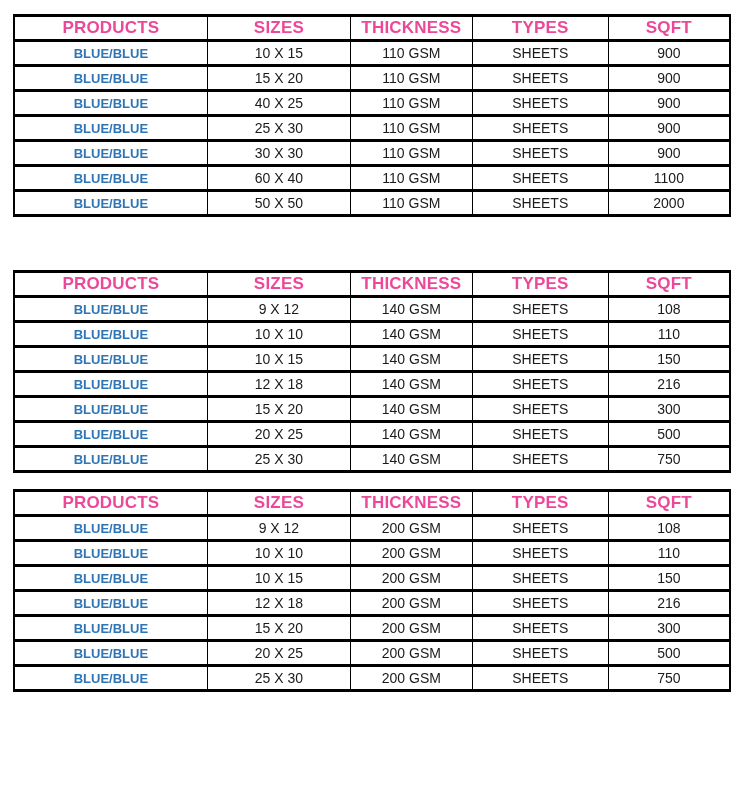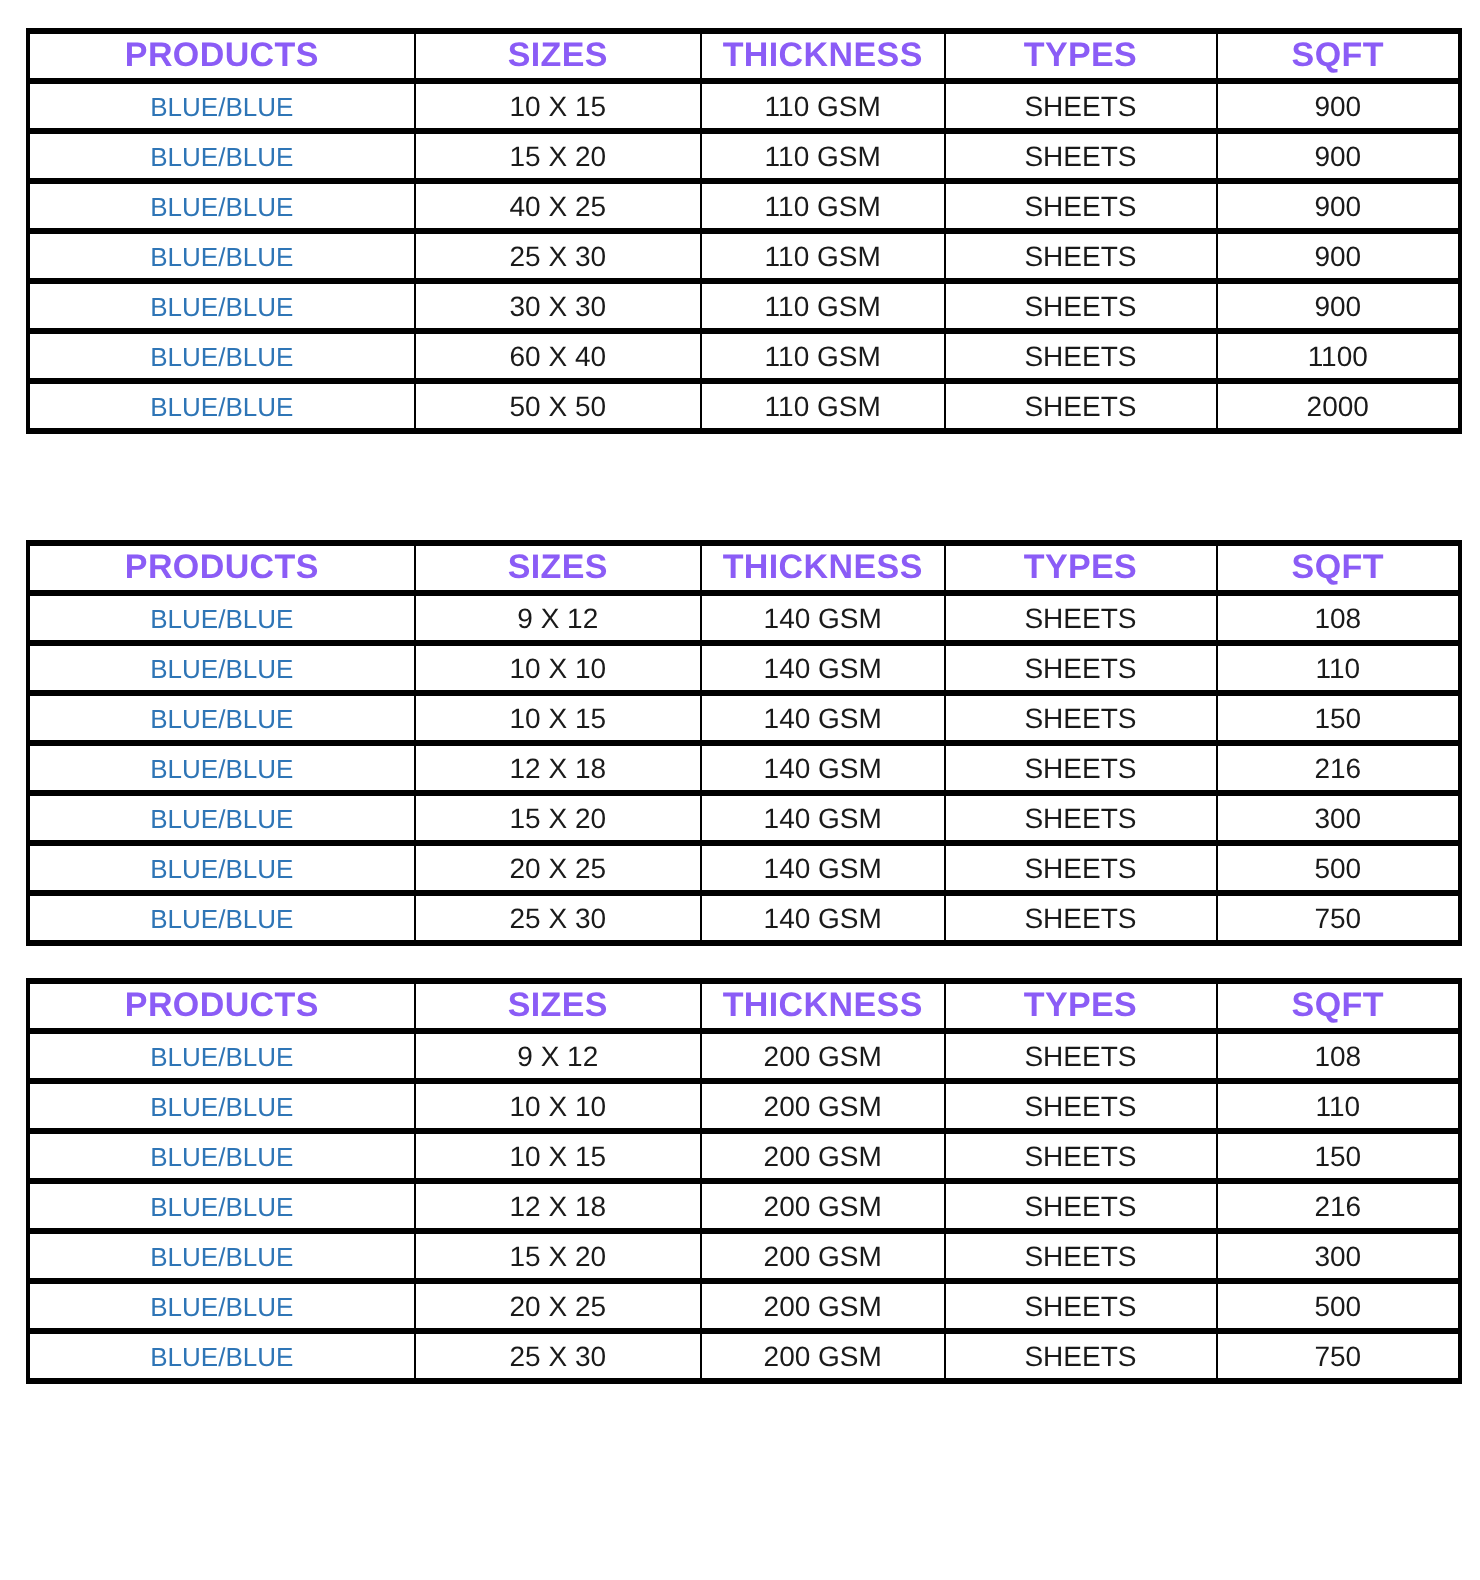--- a/index.html
+++ b/index.html
@@ -40,31 +40,31 @@
     text-align: center;
     vertical-align: middle;
     padding: 0 2px;
     overflow: hidden;
     white-space: nowrap;
   }
   .spec-table th {
     height: 25px;
     font-size: 17px;
     font-weight: bold;
-    color: #8b5cf6;
+    color: #ec4899;
     letter-spacing: 0.2px;
   }
   .spec-table td {
     height: 25px;
     font-size: 14px;
     font-weight: normal;
     color: #1a1a1a;
   }
   .spec-table td.product {
-    font-weight: normal;
+    font-weight: bold;
     font-size: 13px;
   }
 </style>
 </head>
 <body>
 
 <div class="page">
 
   <table class="spec-table gap-large">
     <colgroup>

